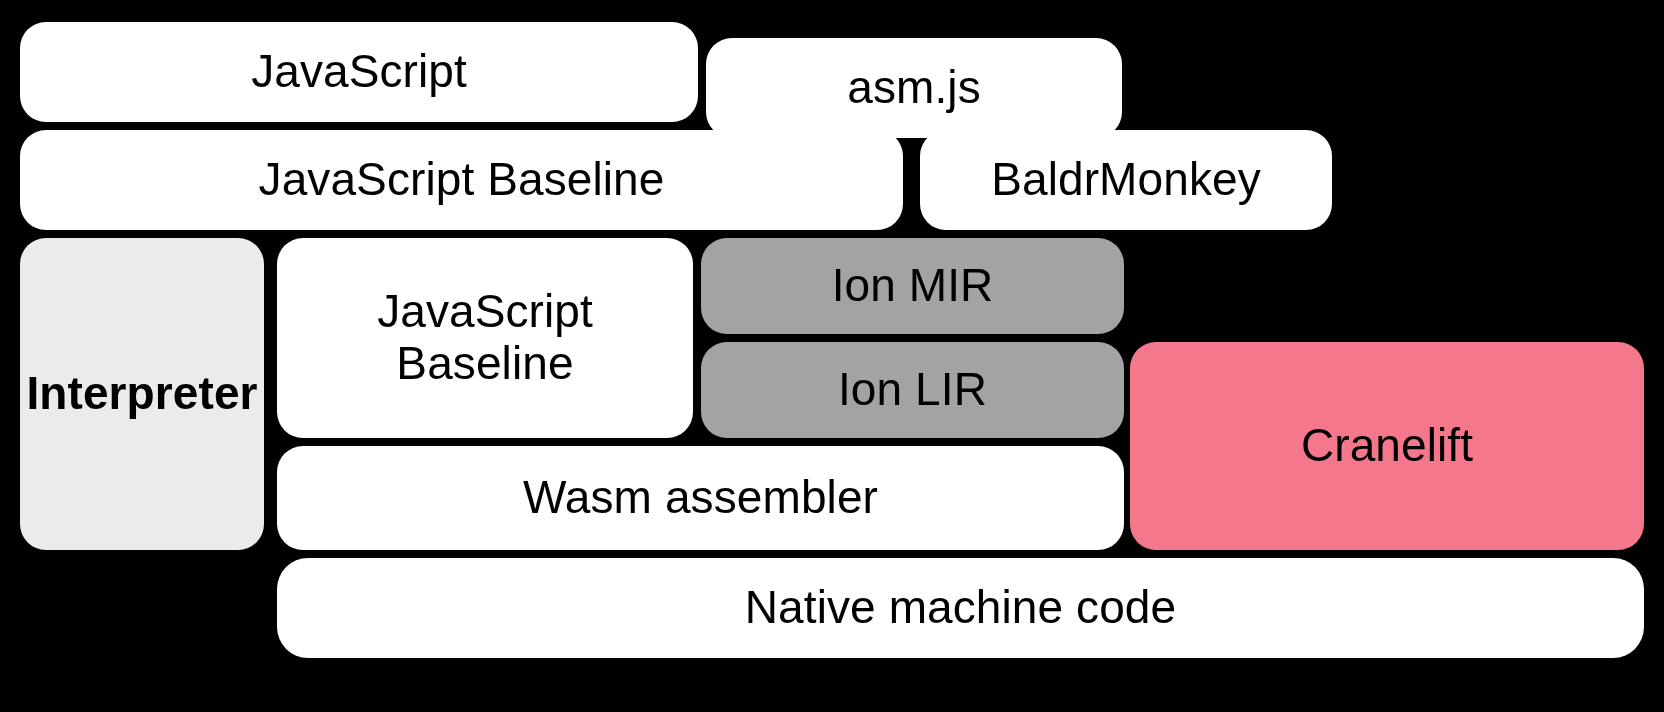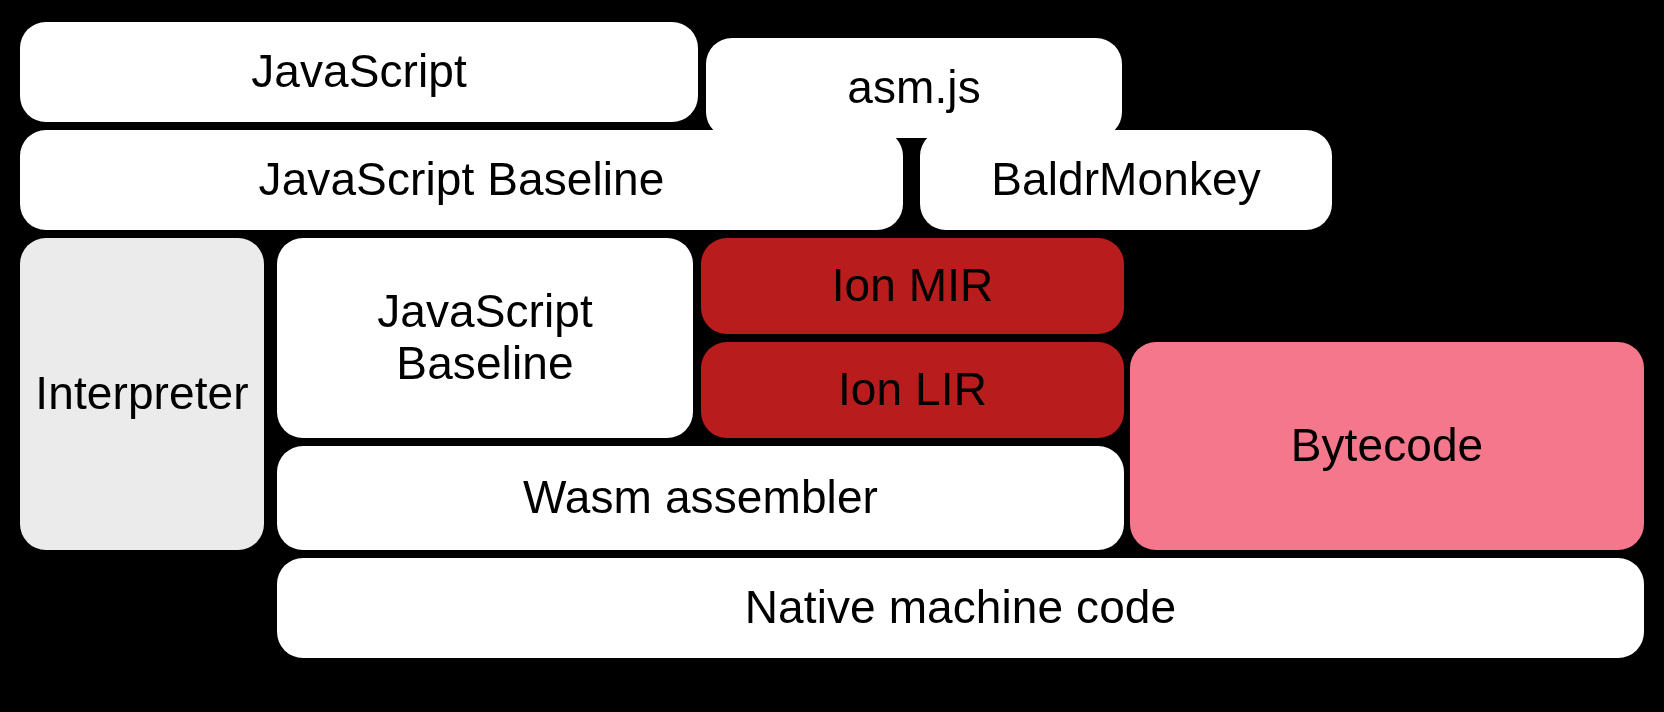--- a/index.html
+++ b/index.html
@@ -30,43 +30,43 @@
     align-items: center;
     justify-content: center;
     text-align: center;
     font-size: 46px;
     line-height: 1.12;
     font-weight: 400;
     letter-spacing: 0.1px;
     white-space: pre-line;
     -webkit-font-smoothing: antialiased;
   }
-  .node.grey   { background: #ebebeb; }
-  .node.green  { background: #b91c1c; }
+  .node.grey   { background: #ebebeb; font-weight: bold; }
+  .node.green  { background: #a3a3a3; }
   .node.pink   { background: #f4778c; }
 
   
   #n-javascript      { left: 20px;   top: 10px;  width: 678px; height: 100px; }
   #n-asmjs           { left: 706px;  top: 26px;  width: 416px; height: 100px; }
   #n-wasm            { left: 1130px; top: 10px;  width: 514px; height: 100px; }
 
   
   #n-js-bytecode     { left: 20px;   top: 118px; width: 883px; height: 100px; }
   #n-baldrmonkey     { left: 920px;  top: 118px; width: 412px; height: 100px; }
 
   
   #n-interpreter     { left: 20px;   top: 226px; width: 244px; height: 312px; }
   #n-js-baseline     { left: 277px;  top: 226px; width: 416px; height: 200px; }
   #n-ion-mir         { left: 701px;  top: 226px; width: 423px; height: 96px; }
   #n-ion-lir         { left: 701px;  top: 330px; width: 423px; height: 96px; }
   #n-macro-assembler { left: 277px;  top: 434px; width: 847px; height: 104px; }
   #n-cranelift       { left: 1130px; top: 330px; width: 514px; height: 208px; }
 
   
-  #n-native-code     { left: 277px;  top: 546px; width: 1367px; height: 100px; }
+  #n-native-code     { left: 277px;  top: 546px; width: 1367px; height: 100px; border-radius: 31px; }
 </style>
 </head>
 <body>
 
 <div id="stack-diagram">
 
   <div class="node" id="n-javascript">JavaScript</div>
 
   <div class="node" id="n-asmjs">asm.js</div>
 
@@ -79,17 +79,17 @@
 
   <div class="node" id="n-js-baseline">JavaScript
 Baseline</div>
 
   <div class="node green" id="n-ion-mir">Ion MIR</div>
 
   <div class="node green" id="n-ion-lir">Ion LIR</div>
 
   <div class="node" id="n-macro-assembler">Wasm assembler</div>
 
-  <div class="node pink" id="n-cranelift">Bytecode</div>
+  <div class="node pink" id="n-cranelift">Cranelift</div>
 
   <div class="node" id="n-native-code">Native machine code</div>
 
 </div>
 
 </body></html>

